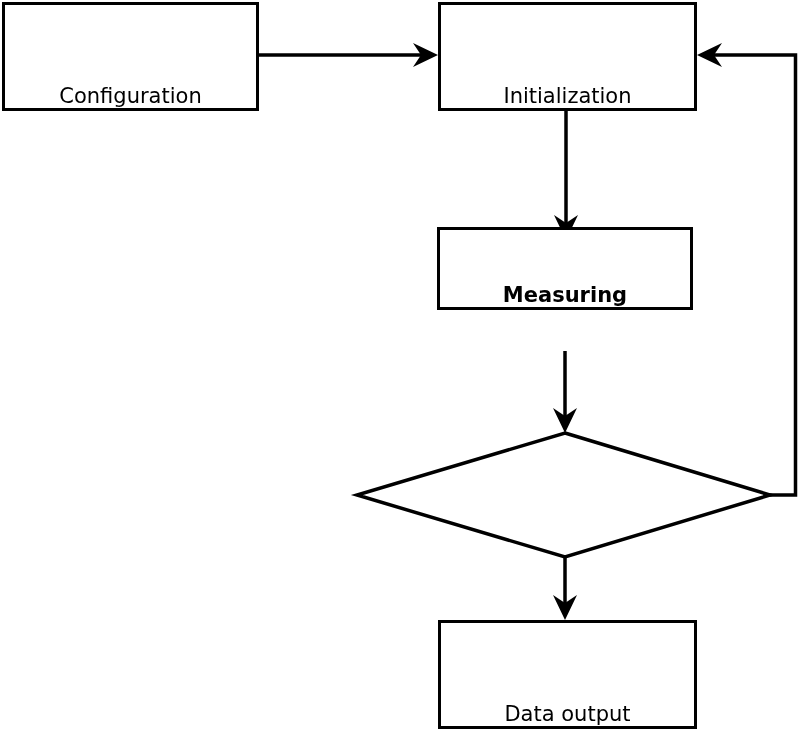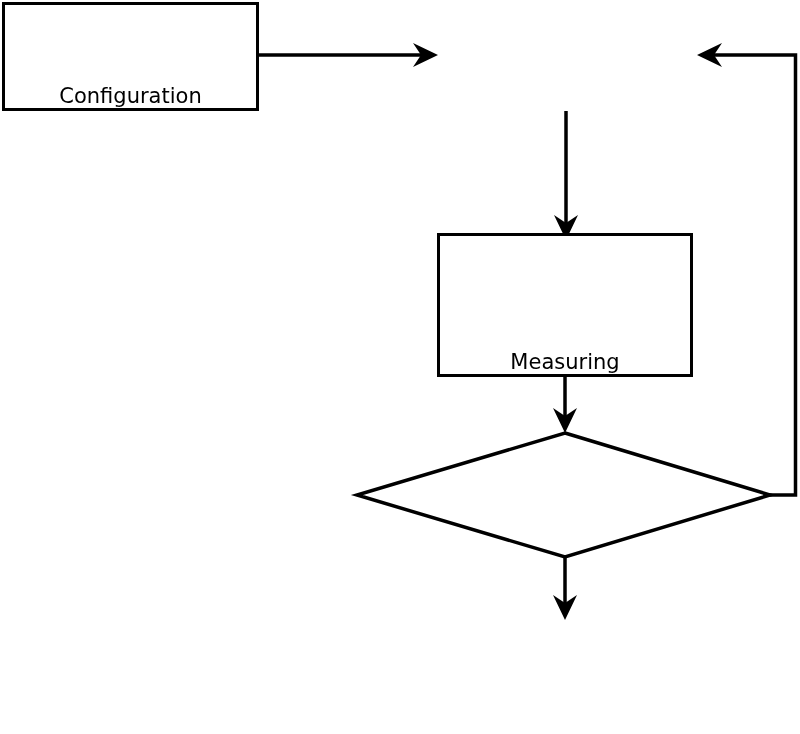--- a/index.html
+++ b/index.html
@@ -86,20 +86,26 @@
       <path class="head" d="M697,55 L722,43 L714,55 L722,67 Z"></path>
     </g>
 
     <polygon class="diamond-shape" points="565,433 770,495 565,557 357,495"></polygon>
   </svg>
 
   <div class="node rect" style="left:2px; top:2px; width:257px; height:109px;">
     <span>Configuration</span>
   </div>
 
+  <div class="node rect" style="left:438px; top:2px; width:259px; height:109px;">
+    <span>Initialization</span>
+  </div>
 
-  <div class="node rect" style="left:437px; top:233px; width:256px; height:144px;">
+  <div class="node rect" style="left:437px; top:227px; width:256px; height:83px;font-weight:bold;">
     <span>Measuring</span>
   </div>
 
 
+  <div class="node rect" style="left:438px; top:620px; width:259px; height:109px;">
+    <span>Data output</span>
+  </div>
 
 </div>
 
 </body></html>

